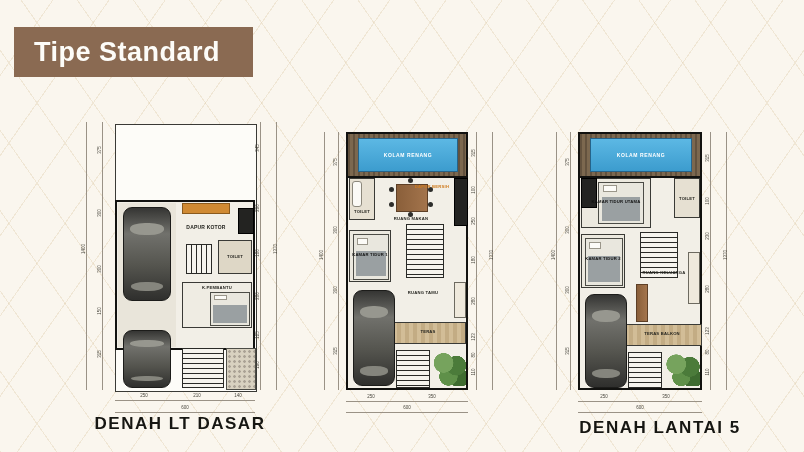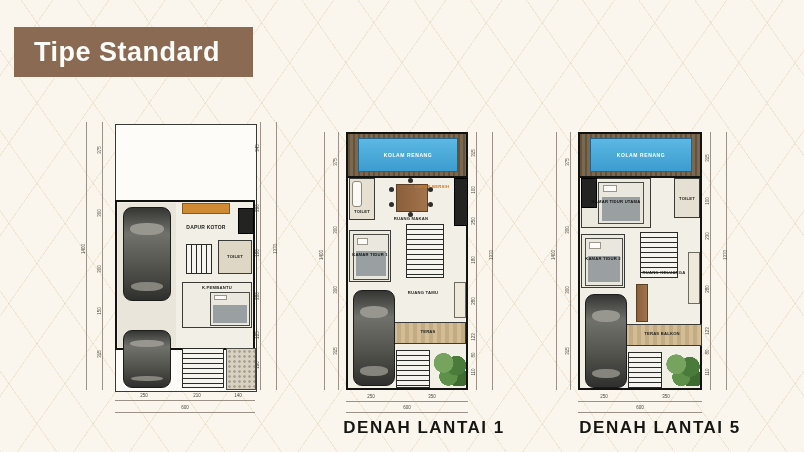--- a/index.html
+++ b/index.html
@@ -95,20 +95,21 @@
     <div class="dimv" style="left:176px;top:220px;">125</div>
     <div class="dimv" style="left:176px;top:250px;">190</div>
     <div class="dimv" style="left:194px;top:134px;">1370</div>
     <div class="railh" style="left:45px;top:288px;width:140px;"></div>
     <div class="railh" style="left:45px;top:300px;width:140px;"></div>
     <div class="dimh" style="left:59px;top:281px;">250</div>
     <div class="dimh" style="left:112px;top:281px;">210</div>
     <div class="dimh" style="left:153px;top:281px;">140</div>
     <div class="dimh" style="left:100px;top:293px;">600</div>
 
+    <div class="plan-title" style="left:0;top:302px;width:220px;">DENAH LT DASAR</div>
   </div>
 
   <div class="plan" style="left:308px;top:112px;width:232px;height:330px;">
     <div class="bldg" style="left:38px;top:20px;width:122px;height:258px;"></div>
     <div class="deck" style="left:40px;top:22px;width:118px;height:42px;"></div>
     <div class="pool" style="left:50px;top:26px;width:98px;height:32px;">
       <span class="pool-label">KOLAM RENANG</span>
     </div>
     <div class="room" style="left:41px;top:66px;width:26px;height:42px;background:#e6e0d2;"></div>
     <div class="tub" style="left:44px;top:69px;width:8px;height:24px;"></div>
@@ -152,21 +153,20 @@
     <div class="dimv" style="left:154px;top:222px;">123</div>
     <div class="dimv" style="left:154px;top:240px;">80</div>
     <div class="dimv" style="left:154px;top:257px;">110</div>
     <div class="dimv" style="left:172px;top:140px;">1370</div>
     <div class="railh" style="left:38px;top:289px;width:122px;"></div>
     <div class="railh" style="left:38px;top:300px;width:122px;"></div>
     <div class="dimh" style="left:48px;top:282px;">250</div>
     <div class="dimh" style="left:109px;top:282px;">350</div>
     <div class="dimh" style="left:84px;top:293px;">600</div>
 
-    <div class="plan-title" style="left:0;top:306px;width:232px;">DENAH LANTAI 1</div>
   </div>
 
   <div class="plan" style="left:540px;top:112px;width:240px;height:330px;">
     <div class="bldg" style="left:38px;top:20px;width:124px;height:258px;"></div>
     <div class="deck" style="left:40px;top:22px;width:120px;height:42px;"></div>
     <div class="pool" style="left:50px;top:26px;width:100px;height:32px;">
       <span class="pool-label">KOLAM RENANG</span>
     </div>
     <div class="room" style="left:41px;top:66px;width:70px;height:50px;background:#ece9df;"></div>
     <div class="cabinet" style="left:41px;top:66px;width:14px;height:28px;"></div>

